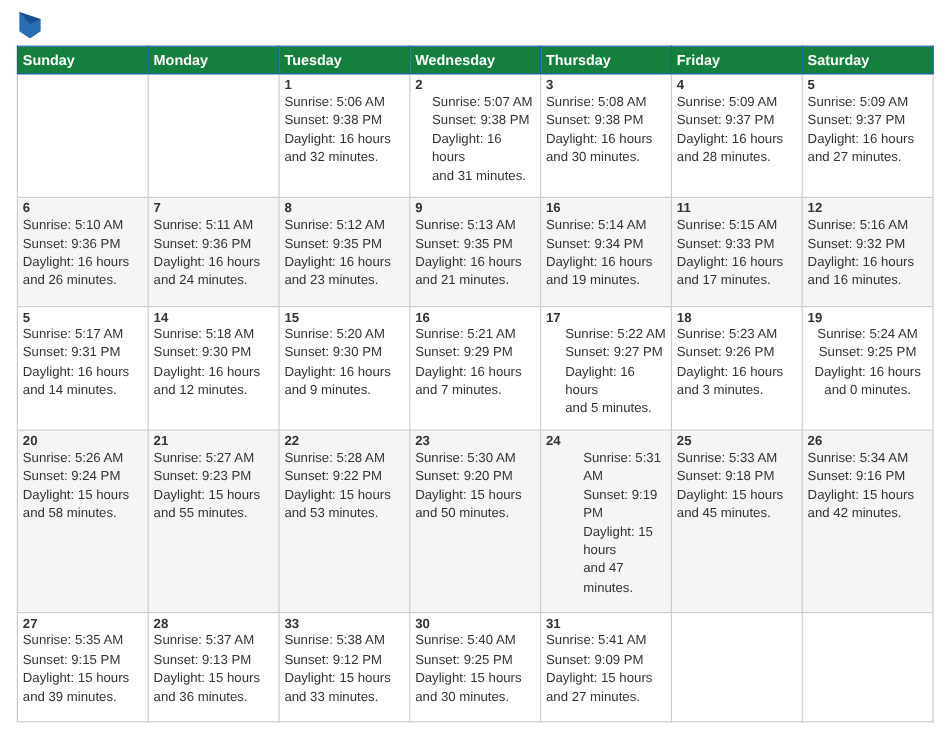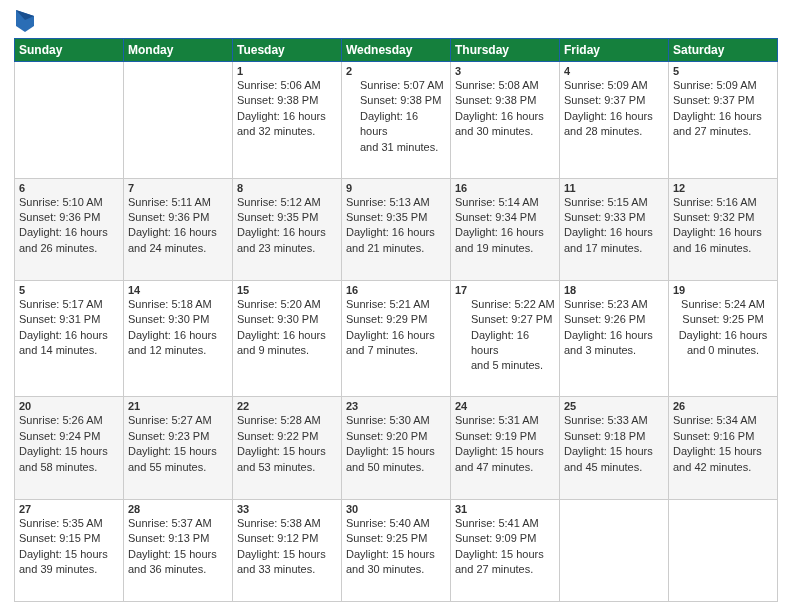--- a/index.html
+++ b/index.html
@@ -303,21 +303,21 @@
           </td>
           <td>
             <span class="day-number">23</span>
             <div class="day-info" style="white-space: pre-line;">Sunrise: 5:30 AM
 Sunset: 9:20 PM
 Daylight: 15 hours
 and 50 minutes.</div>
           </td>
           <td>
             <span class="day-number">24</span>
-            <div class="day-info" style="white-space: pre-line;">Sunrise: 5:31 AM
+            <div class="day-info" style="white-space: pre-line; margin-left: 31px;">Sunrise: 5:31 AM
 Sunset: 9:19 PM
 Daylight: 15 hours
 and 47 minutes.</div>
           </td>
           <td>
             <span class="day-number">25</span>
             <div class="day-info" style="white-space: pre-line;">Sunrise: 5:33 AM
 Sunset: 9:18 PM
 Daylight: 15 hours
 and 45 minutes.</div>

